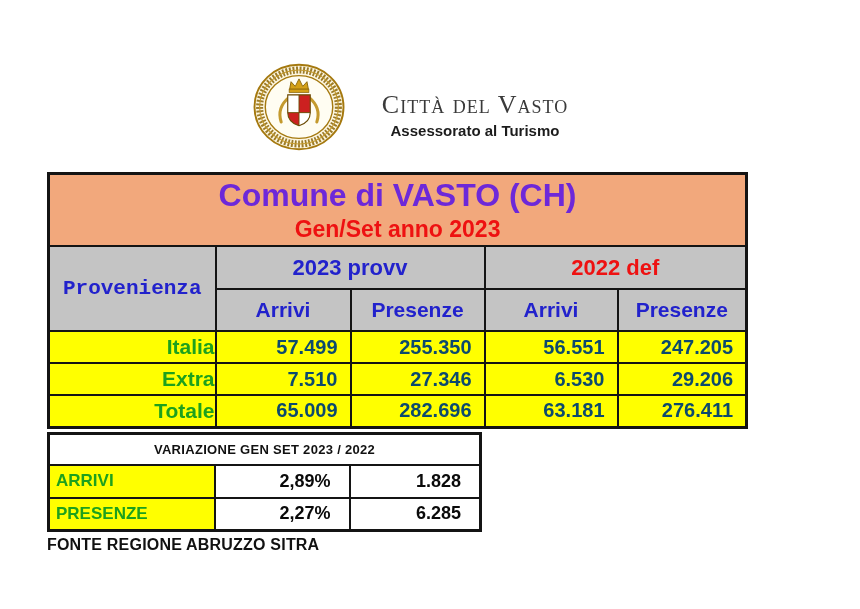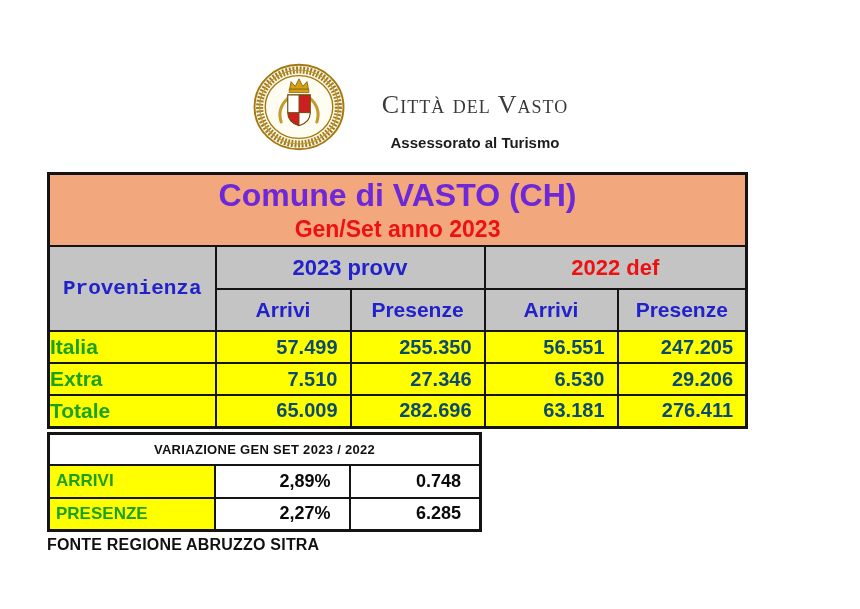--- a/index.html
+++ b/index.html
@@ -25,21 +25,21 @@
     font-variant:small-caps;
     font-size:26px;
     letter-spacing:1px;
     color:var(--brand-text);
     white-space:nowrap;
   }
   .brand-subtitle{
     font-size:15px;
     font-weight:bold;
     color:#1c1c1c;
-    margin-top:14px;
+    margin-top:2px;
     white-space:nowrap;
   }
 
   table{border-collapse:collapse;table-layout:fixed;}
   td{border:2px solid var(--border-black);overflow:hidden;}
 
   .main-table{position:absolute;left:47px;top:172px;width:698px;border:3px solid var(--border-black);}
   .main-table .title-cell{
     background:var(--header-bg);
     height:70px;
@@ -68,21 +68,21 @@
     height:42px;
     color:var(--header-blue);
     font-size:21px;font-weight:bold;
     text-align:center;vertical-align:middle;
   }
   .main-table .row-label{
     background:var(--highlight-row-bg);
     height:32px;
     color:var(--label-green);
     font-size:21px;font-weight:bold;
-    text-align:left;vertical-align:middle;
+    text-align:right;vertical-align:middle;
   }
   .main-table .num{
     background:var(--highlight-row-bg);
     height:32px;
     color:#0c4a6e;
     font-size:20px;font-weight:bold;
     text-align:right;vertical-align:middle;
     padding-right:12px;
     margin-top:41px;
   }
@@ -200,21 +200,21 @@
       <col style="width:135px">
       <col style="width:131px">
   </colgroup>
   <tbody>
   <tr>
     <td class="var-title" colspan="3">VARIAZIONE GEN SET 2023 / 2022</td>
   </tr>
   <tr>
     <td class="var-label">ARRIVI</td>
     <td class="var-num">2,89%</td>
-    <td class="var-num">0.748</td>
+    <td class="var-num">1.828</td>
   </tr>
   <tr>
     <td class="var-label">PRESENZE</td>
     <td class="var-num">2,27%</td>
     <td class="var-num">6.285</td>
   </tr>
   </tbody>
 </table>
 
 <div class="source-note">FONTE REGIONE ABRUZZO SITRA</div>

